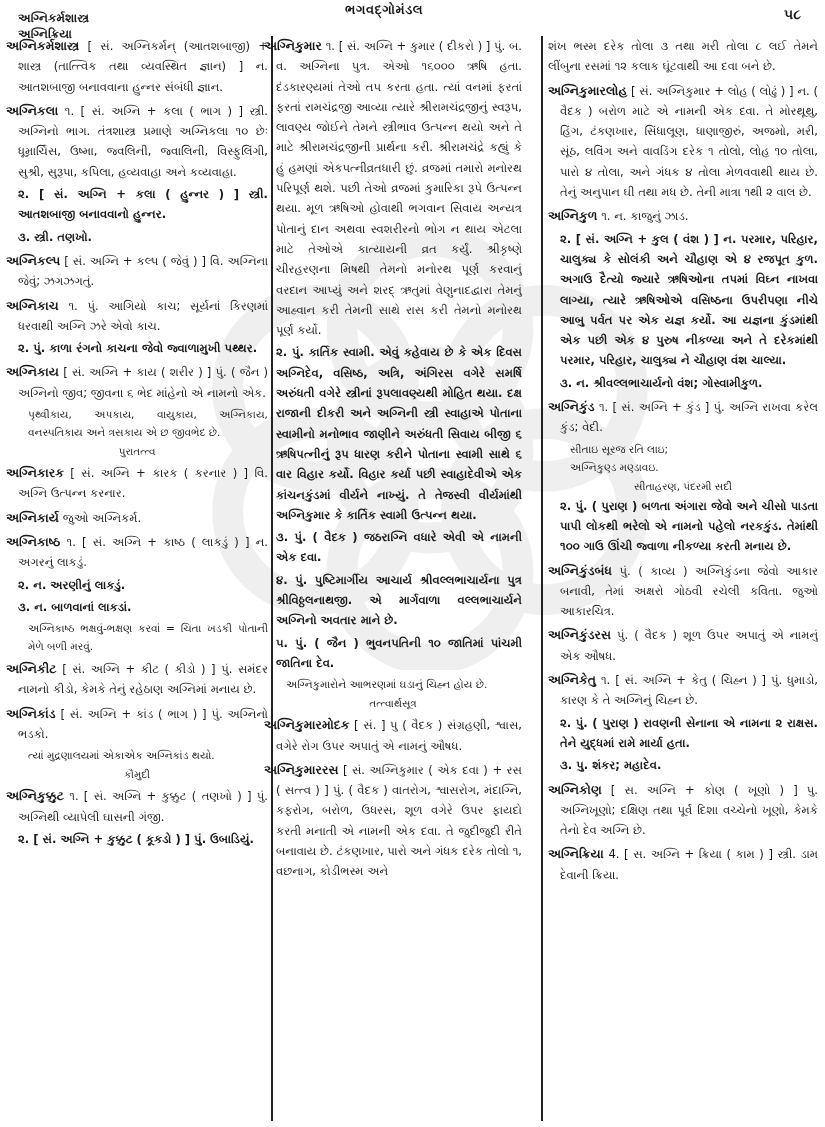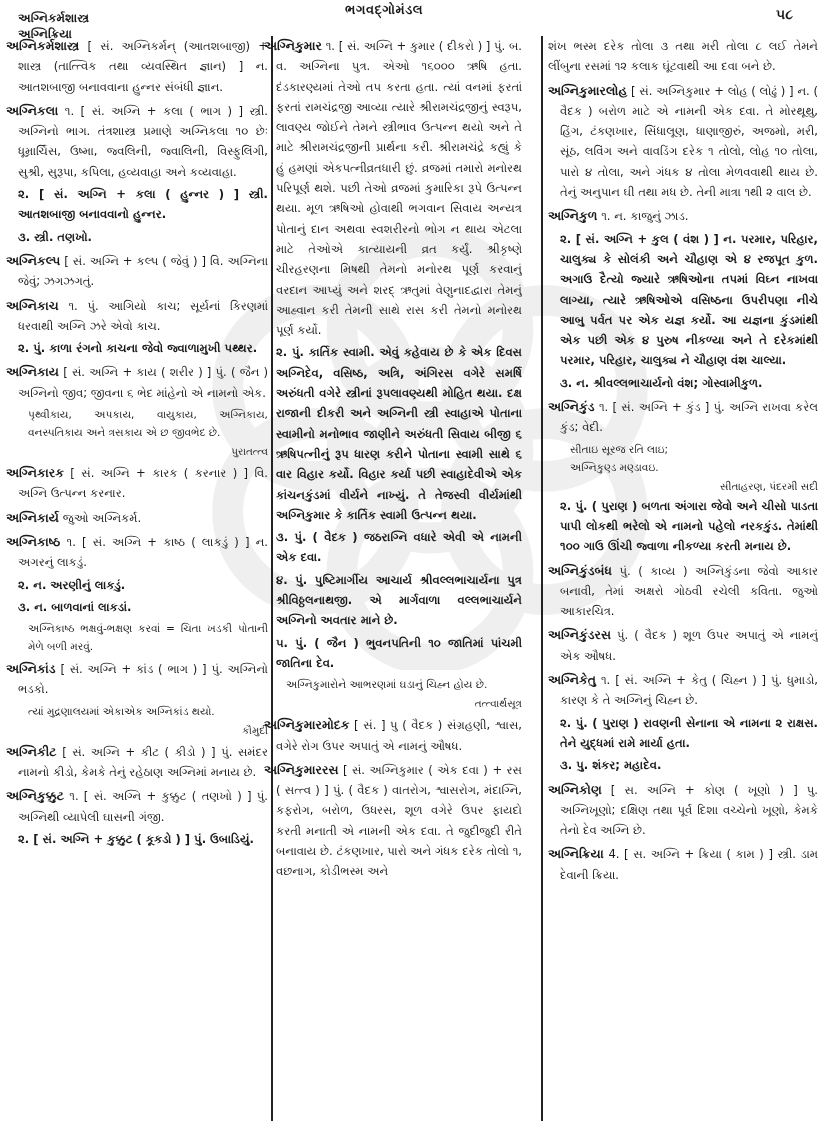--- a/index.html
+++ b/index.html
@@ -8,36 +8,36 @@
     font-family:"DejaVu Sans", sans-serif; position:relative; overflow:hidden;
   }
   .watermark {
     position:absolute; left:210px; top:230px; width:440px; height:440px;
     pointer-events:none; opacity:0.06;
   }
   .header { position:absolute; left:0; top:0; width:825px; height:52px; }
   .guide { position:absolute; left:18px; top:10px; font-size:12px; font-weight:bold; line-height:16px; }
   .guide div { white-space:nowrap; }
   .running-title { position:absolute; left:345px; top:2px; font-size:13px; font-weight:bold; letter-spacing:0.5px; }
-  .page-number { position:absolute; right:32px; top:6px; font-size:14px; font-weight:bold; }
+  .page-number { position:absolute; right:24px; top:6px; font-size:14px; font-weight:bold; }
   .columns { position:absolute; left:0; top:36px; width:659px; height:1090px; }
   .col { position:absolute; top:0; height:1085px; overflow:hidden; font-size:11.6px; line-height:20.3px; }
   .col-1 { left:6px; width:262px; }
   .col-2 { left:264px; width:258px; }
   .col-3 { left:548px; width:270px; }
   .divider { position:absolute; top:0; width:2px; height:1085px; background:#222; }
   .div-1 { left:271px; }
   .div-2 { left:541px; }
   .entry { margin:0 0 4px 0; text-align:justify; }
   .entry p { margin:0; padding-left:12px; text-indent:-12px; }
   .entry p.sense { padding-left:12px; text-indent:0; margin-top:2px;font-weight:bold; }
   .hw { font-weight:bold; font-size:12.4px; }
   .etym { }
   .quote { margin:2px 0 2px 22px; font-size:10.6px; line-height:18px; text-align:justify; }
-  .source { text-align:right; font-size:10.4px; line-height:16px; margin:0 0 2px 0; }
+  .source { text-align:center; font-size:10.4px; line-height:16px; margin:0 0 2px 0; }
   .cont { margin:0 0 4px 0; text-align:justify; }
 </style>
 </head>
 <body>
 
 <svg class="watermark" viewBox="0 0 200 200">
   <g fill="none" stroke="#000" stroke-width="14">
     <circle cx="100" cy="100" r="40"></circle>
     <circle cx="100" cy="45" r="40"></circle>
     <circle cx="100" cy="155" r="40"></circle>
@@ -88,26 +88,26 @@
     <div class="entry">
       <p><span class="hw">અગ્નિકાર્ય</span> <span>જુઓ અગ્નિકર્મ.</span></p>
     </div>
     <div class="entry">
       <p><span class="hw">અગ્નિકાષ્ઠ</span> <span class="etym">૧. [ સં. અગ્નિ + કાષ્ઠ ( લાકડું ) ]</span> <span>ન. અગરનું લાકડું.</span></p>
       <p class="sense">૨. ન. અરણીનું લાકડું.</p>
       <p class="sense">૩. ન. બાળવાનાં લાકડાં.</p>
       <div class="quote">અગ્નિકાષ્ઠ ભક્ષવું-ભક્ષણ કરવાં = ચિતા ખડકી પોતાની મેળે બળી મરવું.</div>
     </div>
     <div class="entry">
+      <p><span class="hw">અગ્નિકીટ</span> <span class="etym">[ સં. અગ્નિ + કીટ ( કીડો ) ]</span> <span>પું. સમંદર નામનો કીડો, કેમકે તેનું રહેઠાણ અગ્નિમાં મનાય છે.</span></p>
+    </div>
+    <div class="entry">
       <p><span class="hw">અગ્નિકાંડ</span> <span class="etym">[ સં. અગ્નિ + કાંડ ( ભાગ ) ]</span> <span>પું. અગ્નિનો ભડકો.</span></p>
       <div class="quote">ત્યાં મુદ્રણાલયમાં એકાએક અગ્નિકાંડ થયો.</div>
       <div class="source">કૌમુદી</div>
-    </div>
-    <div class="entry">
-      <p><span class="hw">અગ્નિકીટ</span> <span class="etym">[ સં. અગ્નિ + કીટ ( કીડો ) ]</span> <span>પું. સમંદર નામનો કીડો, કેમકે તેનું રહેઠાણ અગ્નિમાં મનાય છે.</span></p>
     </div>
     <div class="entry">
       <p><span class="hw">અગ્નિકુક્કુટ</span> <span class="etym">૧. [ સં. અગ્નિ + કુક્કુટ ( તણખો ) ]</span> <span>પું. અગ્નિથી વ્યાપેલી ઘાસની ગંજી.</span></p>
       <p class="sense">૨. [ સં. અગ્નિ + કુક્કુટ ( કૂકડો ) ] પું. ઉબાડિયું.</p>
     </div>
   </div>
 
   <div class="col col-2">
     <div class="entry">
       <p><span class="hw">અગ્નિકુમાર</span> <span class="etym">૧. [ સં. અગ્નિ + કુમાર ( દીકરો ) ]</span> <span>પું. બ. વ. અગ્નિના પુત્ર. એઓ ૧૬૦૦૦ ઋષિ હતા. દંડકારણ્યમાં તેઓ તપ કરતા હતા. ત્યાં વનમાં ફરતાં ફરતાં રામચંદ્રજી આવ્યા ત્યારે શ્રીરામચંદ્રજીનું સ્વરૂપ, લાવણ્ય જોઈને તેમને સ્ત્રીભાવ ઉત્પન્ન થયો અને તે માટે શ્રીરામચંદ્રજીની પ્રાર્થના કરી. શ્રીરામચંદ્રે કહ્યું કે હું હમણાં એકપત્નીવ્રતધારી છું. વ્રજમાં તમારો મનોરથ પરિપૂર્ણ થશે. પછી તેઓ વ્રજમાં કુમારિકા રૂપે ઉત્પન્ન થયા. મૂળ ઋષિઓ હોવાથી ભગવાન સિવાય અન્યત્ર પોતાનું દાન અથવા સ્વશરીરનો ભોગ ન થાય એટલા માટે તેઓએ કાત્યાયની વ્રત કર્યું. શ્રીકૃષ્ણે ચીરહરણના મિષથી તેમનો મનોરથ પૂર્ણ કરવાનું વરદાન આપ્યું અને શરદ્ ઋતુમાં વેણુનાદદ્વારા તેમનું આહ્વાન કરી તેમની સાથે રાસ કરી તેમનો મનોરથ પૂર્ણ કર્યો.</span></p>

